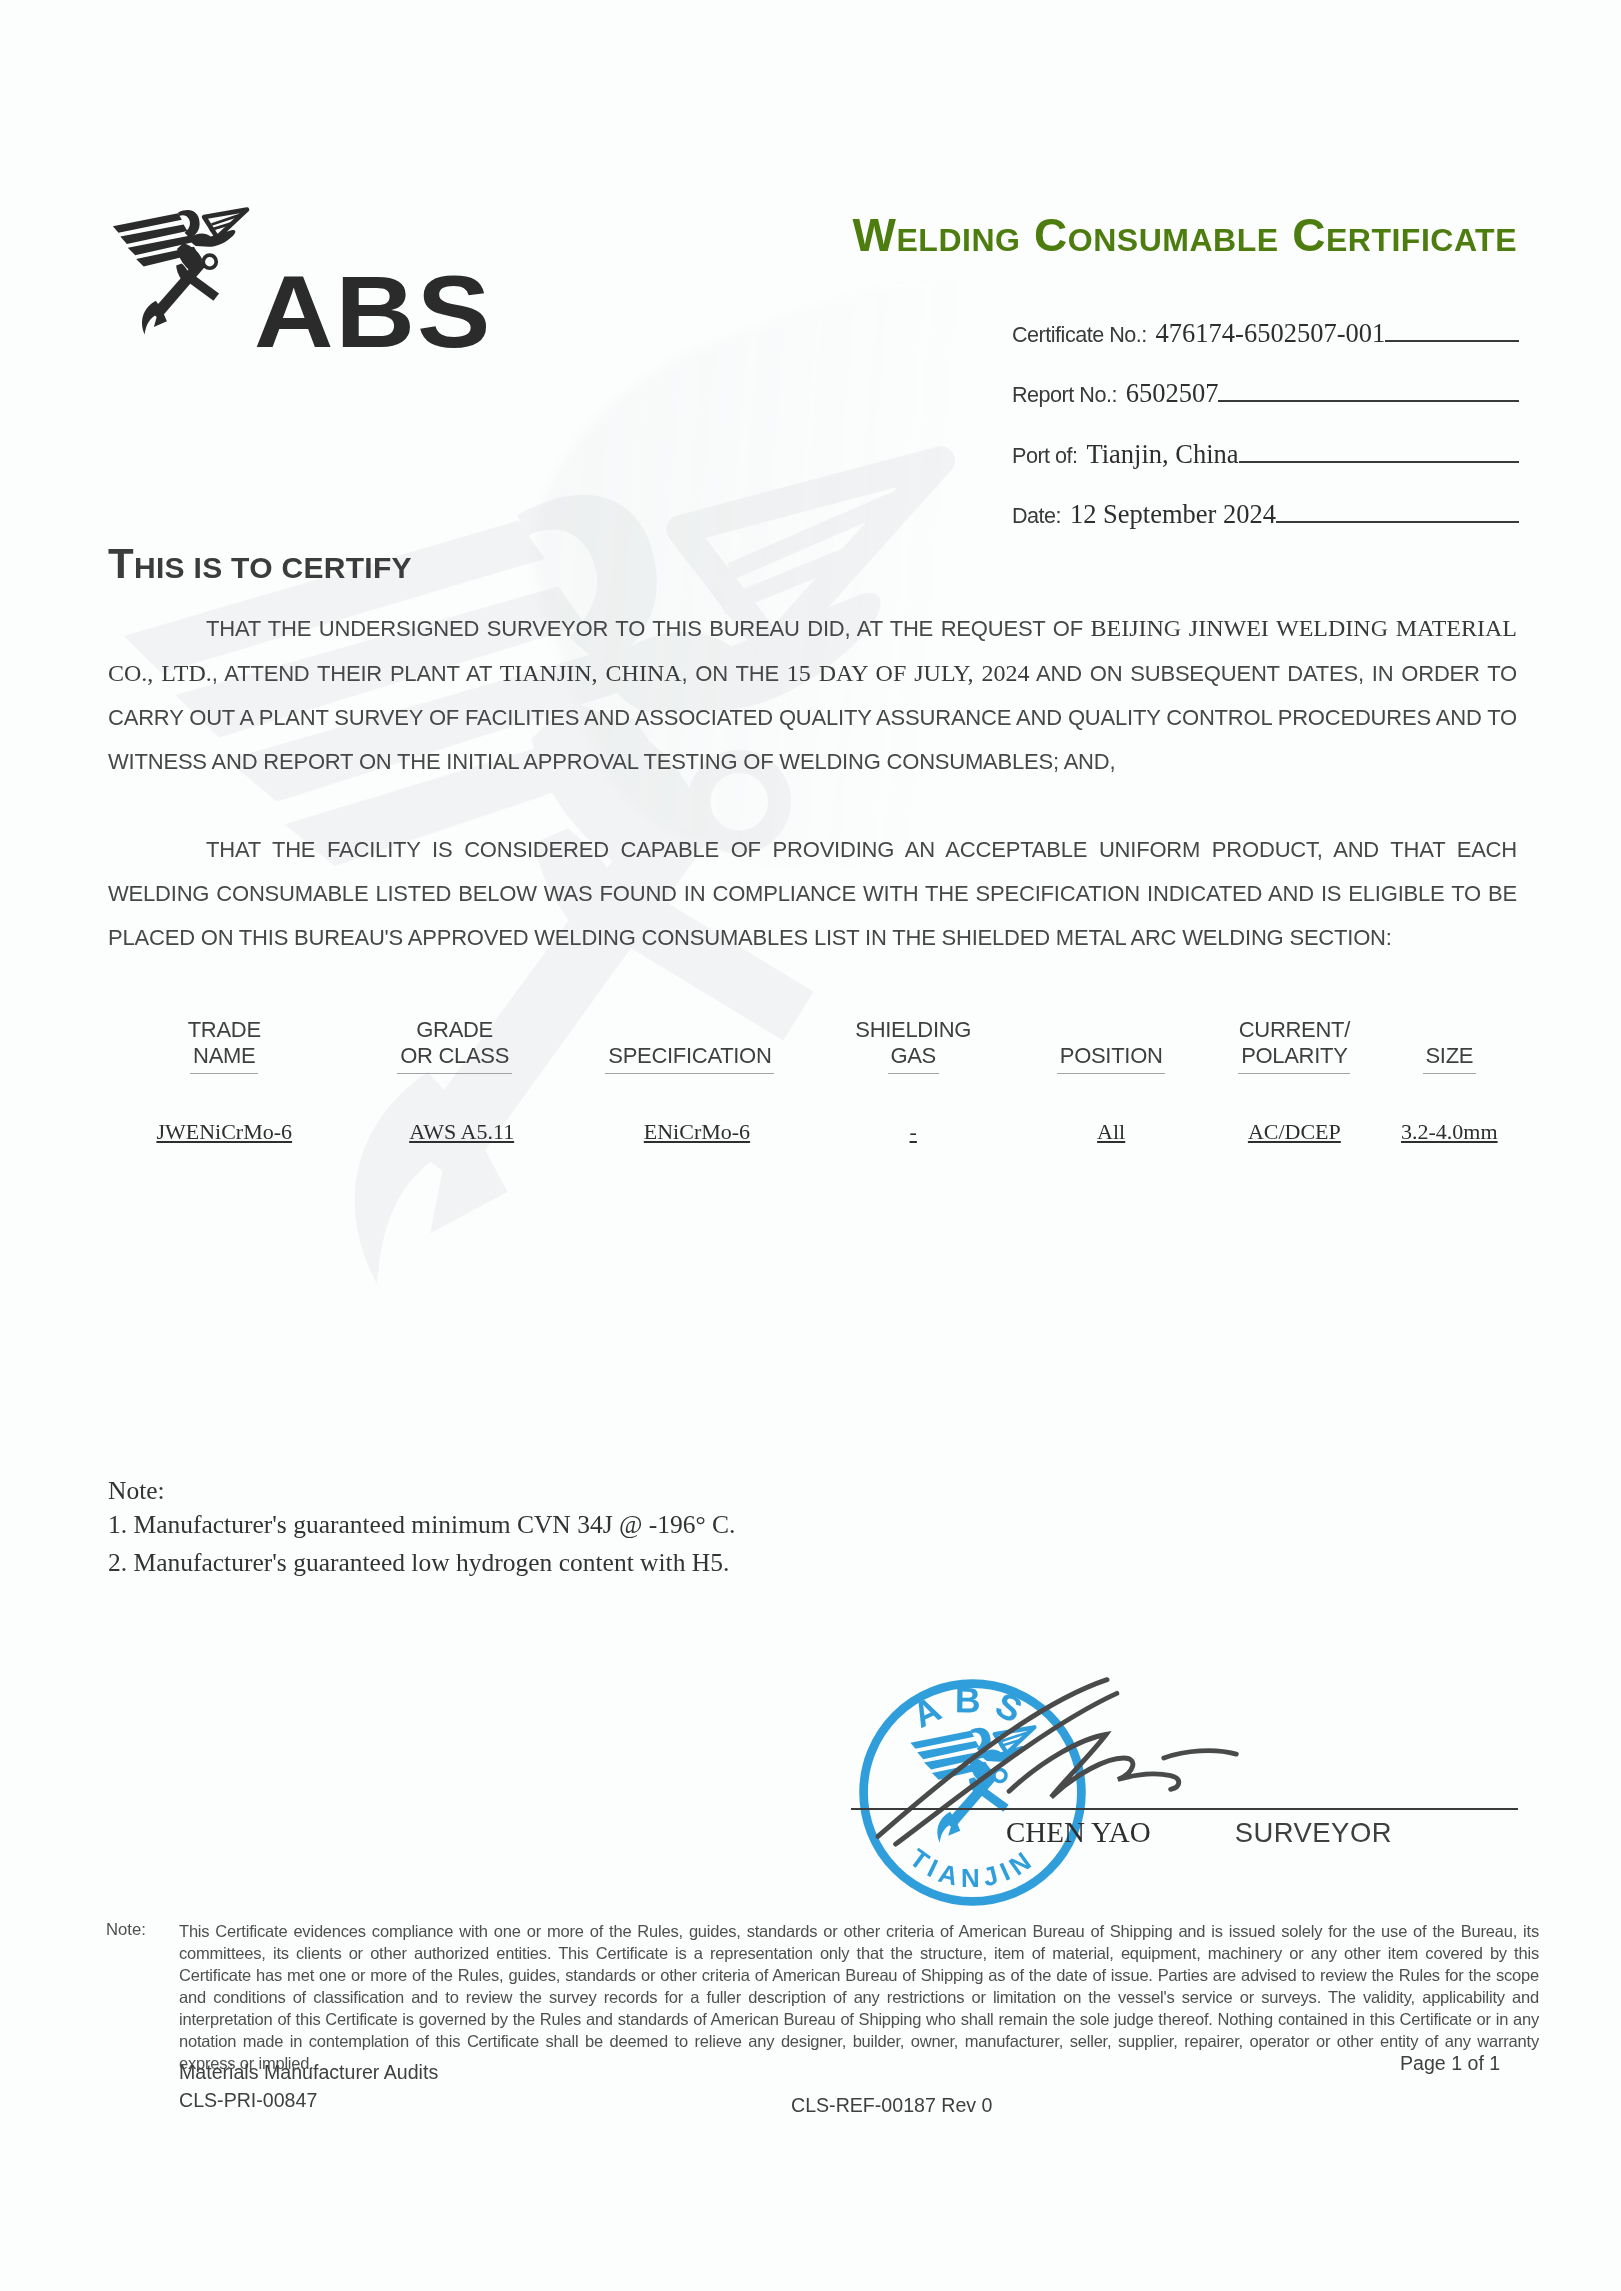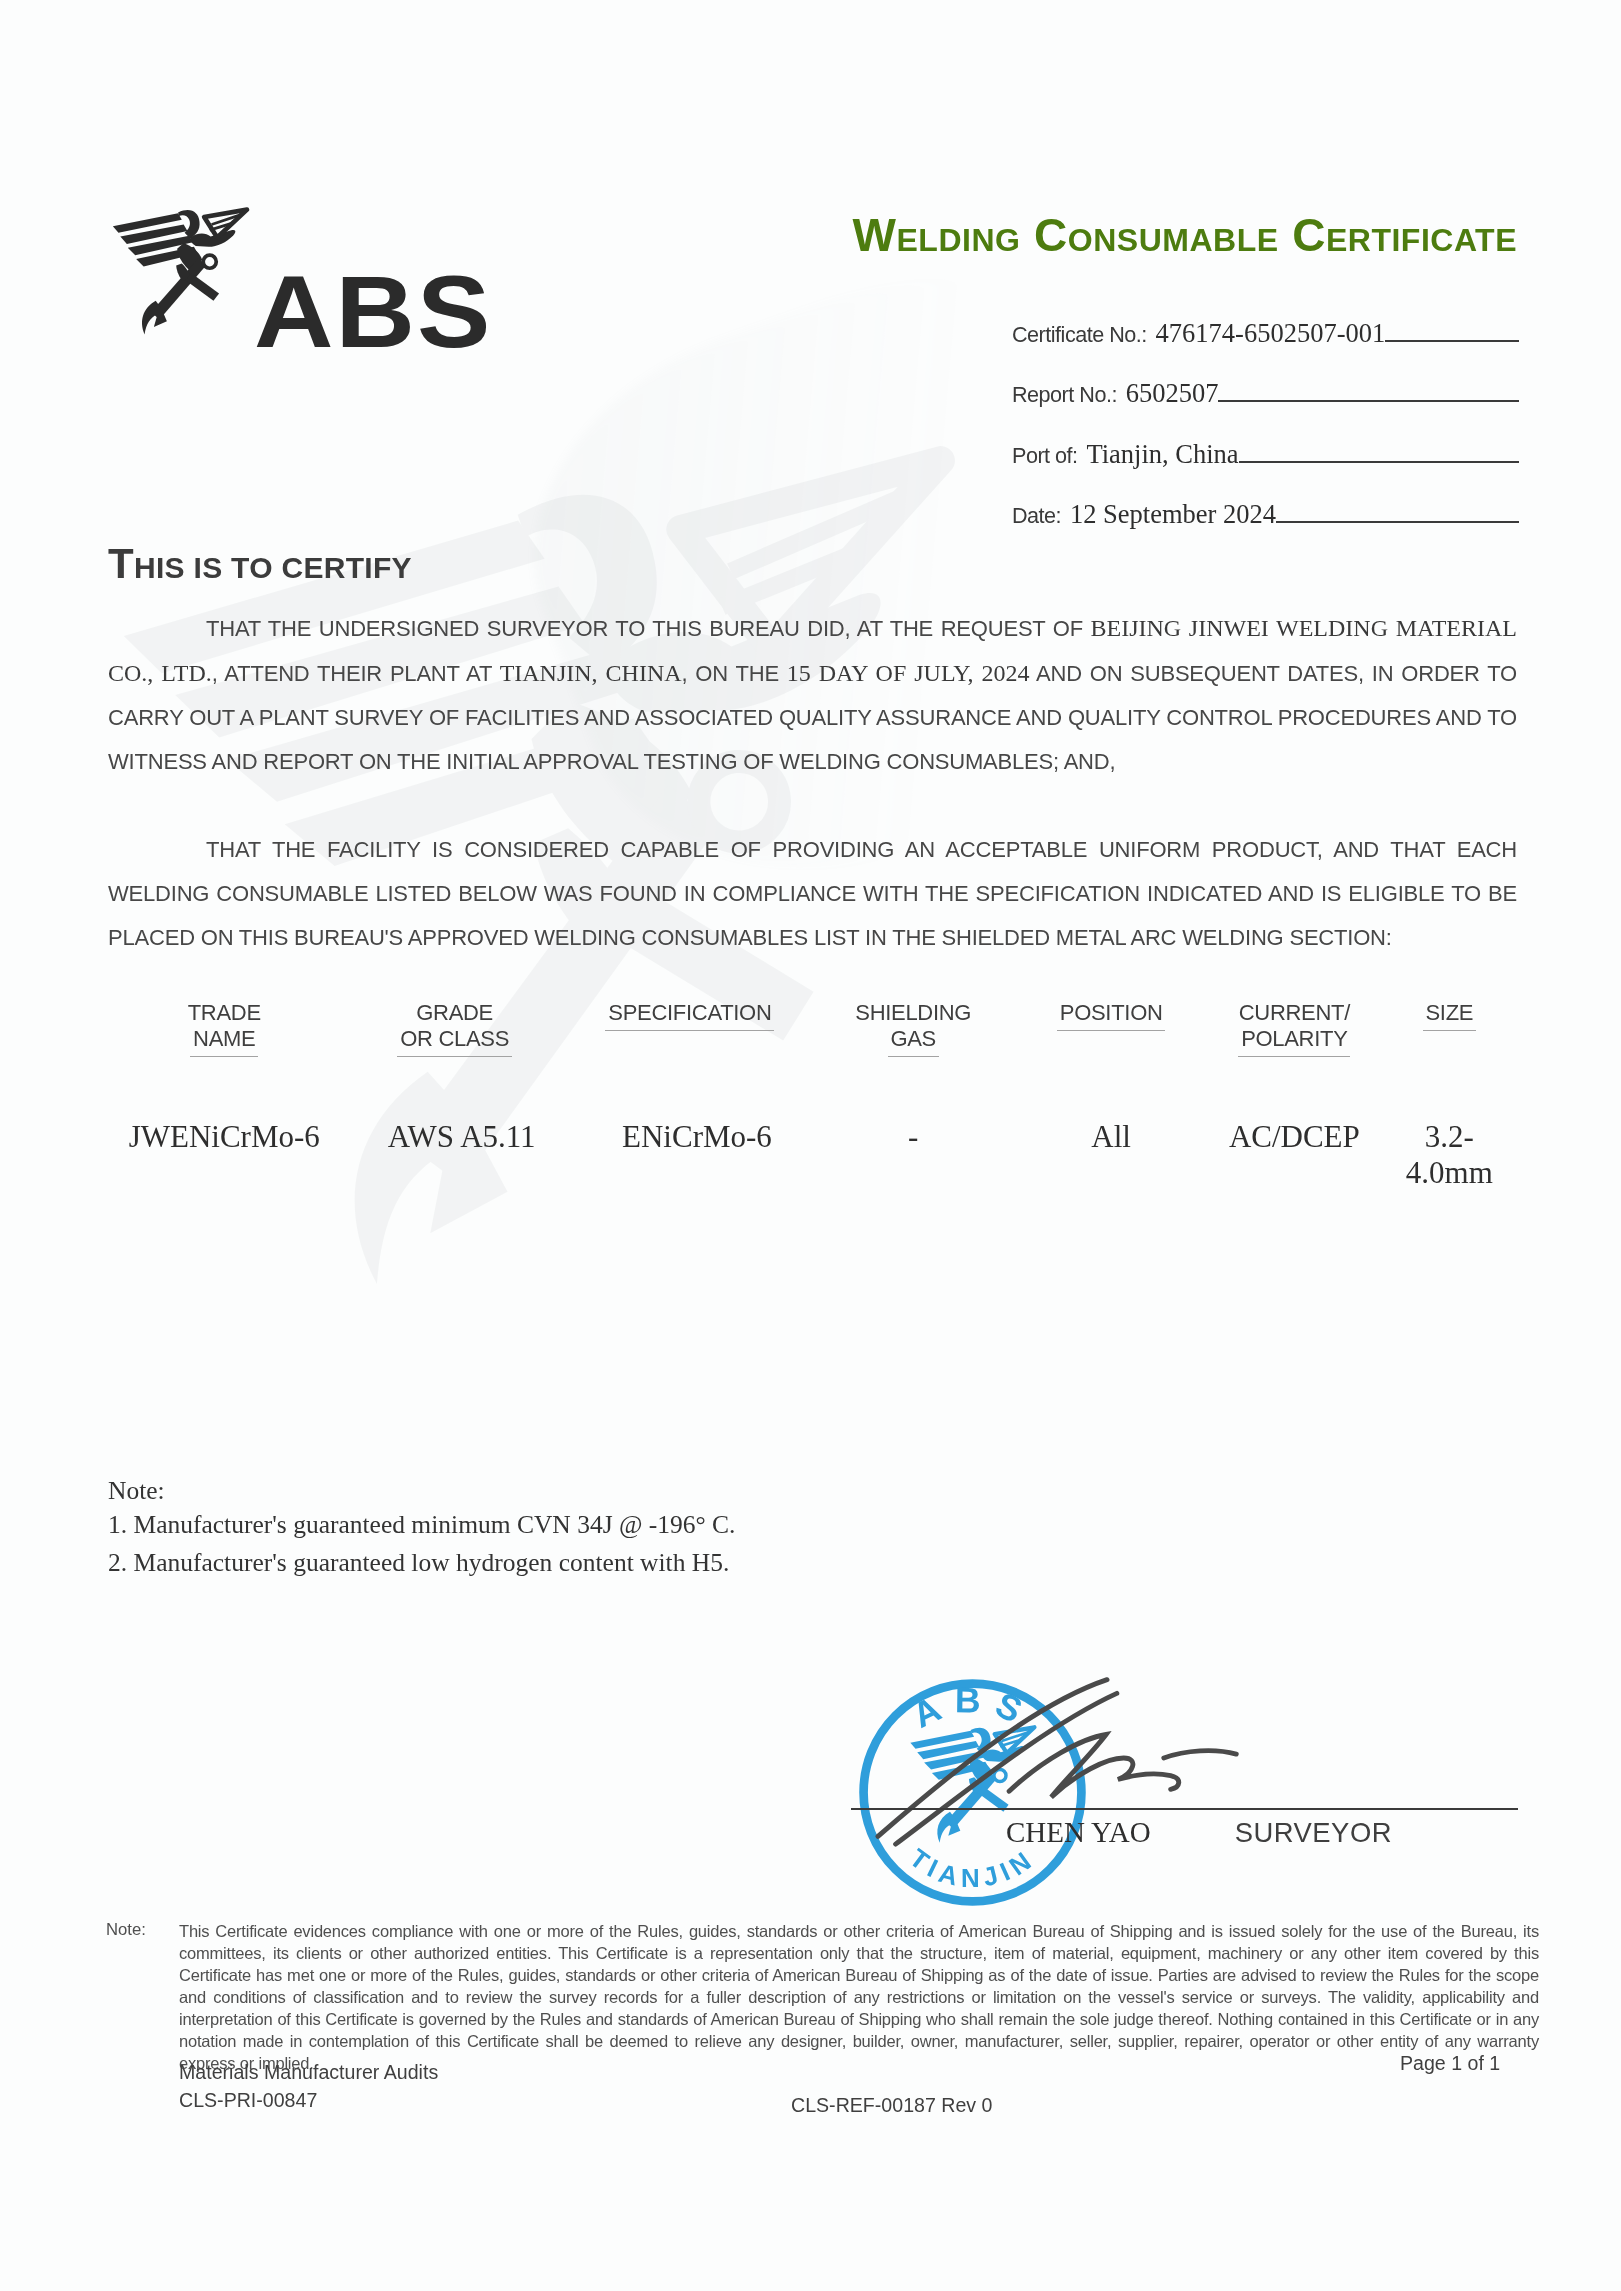--- a/index.html
+++ b/index.html
@@ -41,25 +41,25 @@
   .certify{ left:108px; top:540px; font-weight:bold; color:#3c3c3c; font-size:30px; letter-spacing:0.3px; }
   .certify .cap{ font-size:42px; }
   .para{ left:108px; width:1409px; font-size:22px; line-height:44px; letter-spacing:-0.2px;
          text-align:justify; color:#474747; text-indent:98px; }
   .p1{ top:606px; } .p2{ top:828px; }
   .serif{ font-family:"Liberation Serif", serif; font-size:24px; color:#3a3a3a; letter-spacing:0; }
 
   
   .ctable{ left:108px; top:1000px; width:1409px; }
   .thead{ display:flex; }
-  .tcol{ display:flex; flex-direction:column; align-items:center;
+  .tcol{ display:flex; flex-direction:column; justify-content:flex-end; align-items:center;
          height:74px; font-size:22px; letter-spacing:-0.3px; color:#3f3f3f; text-align:center; }
   .tcol .under{ border-bottom:1px solid #a3a3a3; padding:0 2.9px 3.9px; }
   .trow{ display:flex; margin-top:45px; }
-  .tcell{ font-family:"Liberation Serif", serif; font-size:31px; color:#2e2e2e; text-align:center; }
+  .tcell{ font-family:"Liberation Serif", serif; font-size:22px; color:#2e2e2e; text-align:center;text-decoration:underline; }
   .c0{ width:16.5%; } .c1{ width:17.2%; } .c2{ width:16.2%; } .c3{ width:14.5%; }
   .c4{ width:13.6%; } .c5{ width:12.4%; } .c6{ width:9.6%; }
 
   
   .notes{ left:108px; top:1476px; font-family:"Liberation Serif", serif; color:#333; }
   .notes .nlabel{ font-size:25.5px; }
   .notes .nitem{ font-size:25.5px; line-height:38px; }
   .notes .nitem:first-of-type{ margin-top:8.8px; }
 
   

